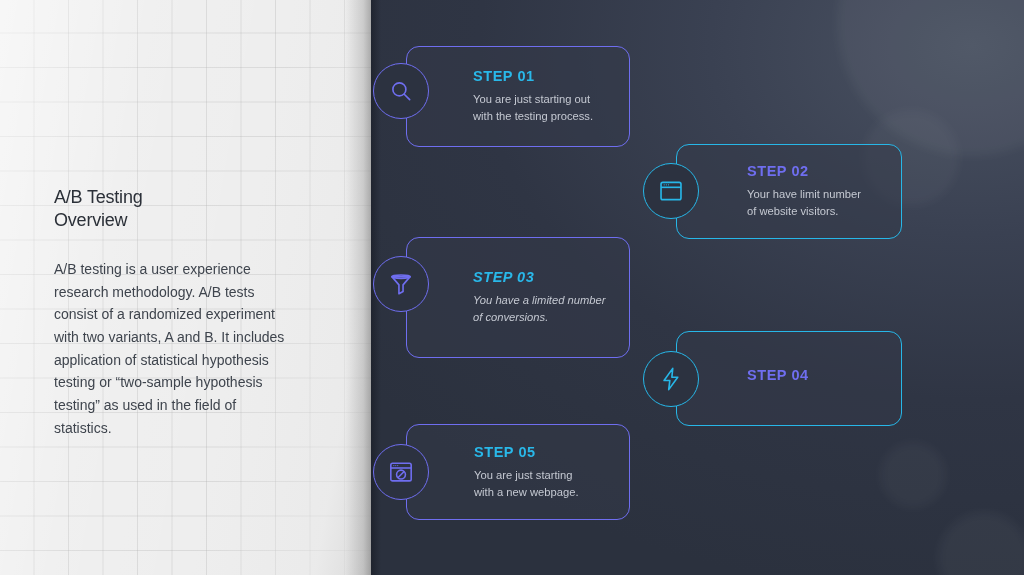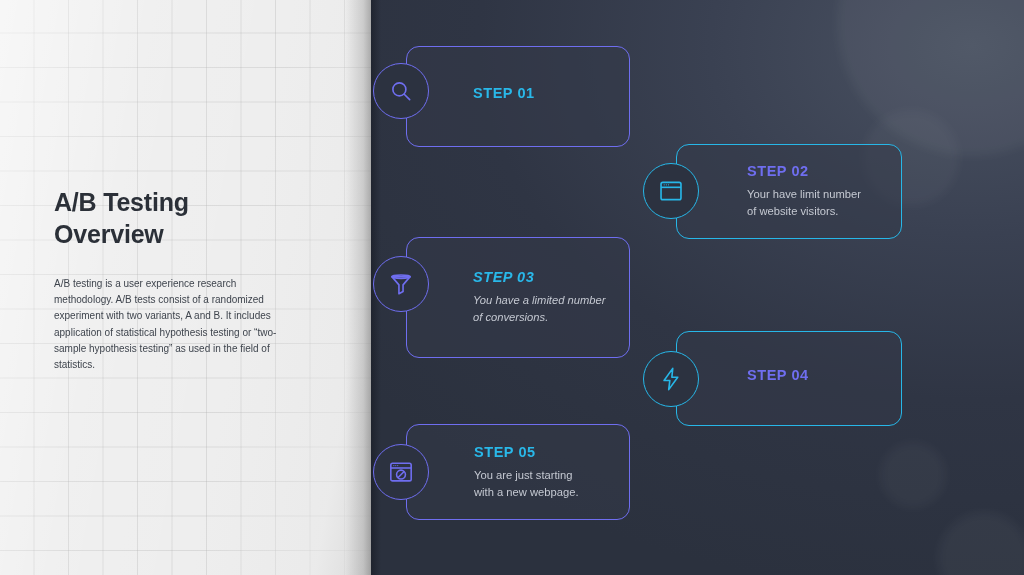--- a/index.html
+++ b/index.html
@@ -32,25 +32,25 @@
        rgba(248,248,248,.00) 62%,
        rgba(232,232,232,.55) 88%,
        rgba(214,214,214,.85) 100%);
   }
   #left-edge-shadow{
     position:absolute;right:0;top:0;width:26px;height:575px;
     background:linear-gradient(to right, rgba(160,160,160,0) 0%, rgba(130,130,130,.30) 70%, rgba(90,90,90,.45) 100%);
   }
   #left-content{position:absolute;left:54px;top:186px;width:240px;}
   #page-title{
-    font-size:25px;font-weight:bold;color:#2b3038;line-height:1.28;
+    font-size:18px;font-weight:normal;color:#2b3038;line-height:1.28;
     letter-spacing:-.2px;margin:0 0 26px 0;white-space:pre-line;
   }
   #page-body{
-    font-size:10px;color:#3e444d;line-height:1.62;margin:0;
+    font-size:14px;color:#3e444d;line-height:1.62;margin:0;
   }
 
   
   #right-panel{
     position:absolute;left:371px;top:0;width:653px;height:575px;
     background:
       radial-gradient(118% 96% at 92% 8%, #4a5262 0%, #3a4152 34%, #2f3544 64%, #2b313e 100%);
     overflow:hidden;
   }
   .blob{position:absolute;border-radius:50%;background:rgba(255,255,255,.045);}
@@ -137,20 +137,22 @@
     <div class="blob soft" style="left:466px;top:-112px;width:268px;height:268px;"></div>
     <div class="blob soft" style="left:492px;top:110px;width:96px;height:96px;background:rgba(255,255,255,.035);"></div>
     <div class="blob soft" style="left:509px;top:442px;width:66px;height:66px;background:rgba(255,255,255,.035);"></div>
     <div class="blob soft" style="left:567px;top:512px;width:92px;height:92px;background:rgba(255,255,255,.038);"></div>
 
     <div id="cards-layer">
         <div class="step" id="step-1" style="left: 2px; --accent: #6f6ef0; --title: #29b8e9;">
           <div class="card">
             <div class="card-inner">
               <div class="step-title">STEP 01</div>
+              <div class="step-desc">You are just starting out
+with the testing process.</div>
             </div>
           </div>
           <div class="circle" style="color:#6f6ef0">
             <span>
               <svg width="26" height="26" viewBox="0 0 24 24" fill="none" stroke="currentColor" stroke-width="1.5" stroke-linecap="round">
                 <circle cx="10.5" cy="10.5" r="6"></circle>
                 <line x1="15.2" y1="15.2" x2="20" y2="20"></line>
               </svg>
             </span>
           </div>

